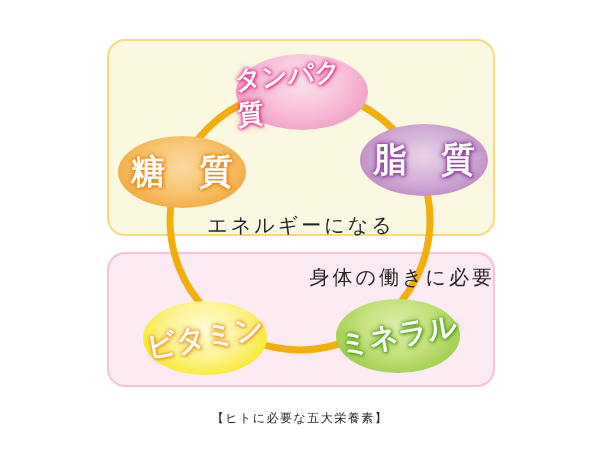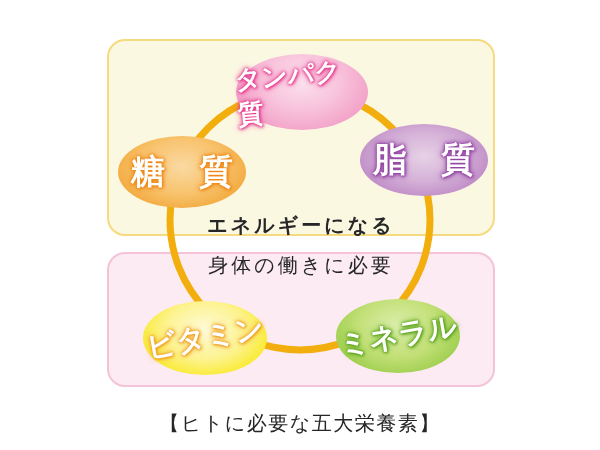--- a/index.html
+++ b/index.html
@@ -96,30 +96,30 @@
   
   .group-label {
     position: absolute;
     left: 107px;
     width: 388px;
     text-align: center;
     color: #262626;
     font-size: 20px;
     letter-spacing: 3px;
   }
-  .lbl-energy { top: 212px; font-weight: bold; }
-  .lbl-body   { top: 252px; }
+  .lbl-energy { top: 212px; }
+  .lbl-body   { top: 264px; text-align: right; }
   
   .caption {
     position: absolute;
     left: 0; top: 410px;
     width: 600px;
     text-align: center;
     color: #262626;
-    font-size: 20px;
+    font-size: 12px;
     letter-spacing: 1.5px;
   }
 </style>
 </head>
 <body>
 
 <div class="stage">
 
   <div class="group-box box-energy"></div>
   <div class="group-box box-body"></div>

